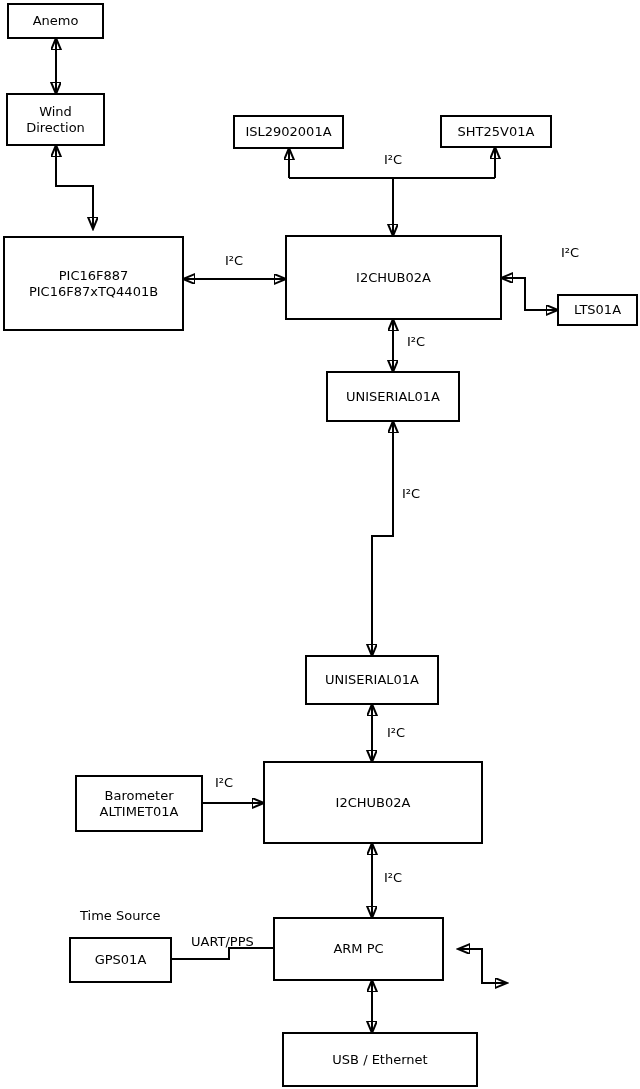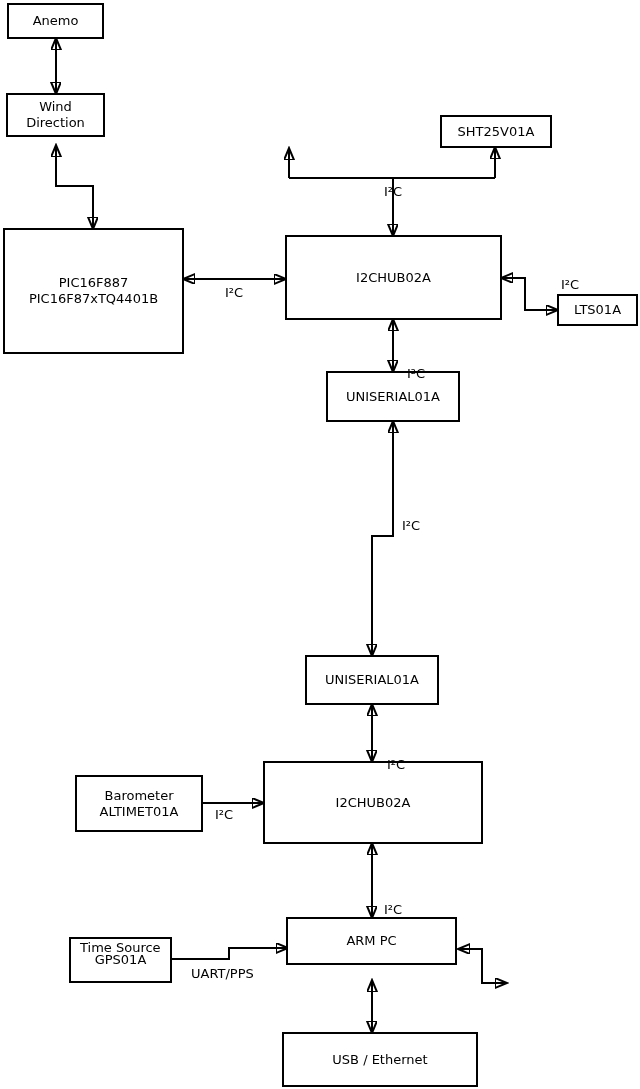--- a/index.html
+++ b/index.html
@@ -8,21 +8,21 @@
     font-family:"DejaVu Sans", sans-serif; color:#000; overflow:hidden;
   }
   .wires { position:absolute; left:0; top:0; width:640px; height:1089px; }
   .wires path { stroke:#000; stroke-width:2; fill:none; }
   .node {
     position:absolute; box-sizing:border-box; background:#ffffff;
     border:2px solid #000; display:flex; flex-direction:column;
     align-items:center; justify-content:center; text-align:center;
     font-size:13px; line-height:1.22; white-space:nowrap;
   }
-  .lbl { position:absolute; font-size:13px; white-space:nowrap;margin-top:32px; }
+  .lbl { position:absolute; font-size:13px; white-space:nowrap; }
 </style>
 </head>
 <body>
 
 <div class="canvas">
 
   <svg class="wires" viewBox="0 0 640 1089" xmlns="http://www.w3.org/2000/svg">
     <defs>
       <marker id="arr" markerUnits="userSpaceOnUse" markerWidth="14" markerHeight="12" refX="11" refY="5" orient="auto-start-reverse">
         <path d="M0,0 L12,5 L0,10 Z" fill="#000" stroke="none"></path>
@@ -43,30 +43,33 @@
     <path d="M372 844 V917" marker-start="url(#arr)" marker-end="url(#arr)"></path>
     <path d="M172 959 H229 V948 H287" marker-end="url(#arr)"></path>
     <path d="M459 949 H482 V983 H506" marker-start="url(#arr)" marker-end="url(#arr)"></path>
     <path d="M372 981 V1032" marker-start="url(#arr)" marker-end="url(#arr)"></path>
   </svg>
 
   <div class="node" style="left:7px; top:3px; width:97px; height:36px">
     <span>Anemo</span>
   </div>
 
-  <div class="node" style="left:6px; top:93px; width:99px; height:44px">
+  <div class="node" style="left:6px; top:93px; width:99px; height:53px">
     <span>Wind</span>
     <span>Direction</span>
   </div>
 
-  <div class="node" style="left:3px; top:228px; width:181px; height:126px">
+  <div class="node" style="left:3px; top:236px; width:181px; height:95px">
     <span>PIC16F887</span>
     <span>PIC16F87xTQ4401B</span>
   </div>
 
+  <div class="node" style="left:233px; top:115px; width:111px; height:34px">
+    <span>ISL2902001A</span>
+  </div>
 
   <div class="node" style="left:440px; top:115px; width:112px; height:33px">
     <span>SHT25V01A</span>
   </div>
 
   <div class="node" style="left:285px; top:235px; width:217px; height:85px">
     <span>I2CHUB02A</span>
   </div>
 
   <div class="node" style="left:557px; top:294px; width:81px; height:32px">
@@ -87,21 +90,21 @@
 
   <div class="node" style="left:75px; top:775px; width:128px; height:57px">
     <span>Barometer</span>
     <span>ALTIMET01A</span>
   </div>
 
   <div class="node" style="left:69px; top:937px; width:103px; height:46px">
     <span>GPS01A</span>
   </div>
 
-  <div class="node" style="left:286px; top:917px; width:171px; height:48px">
+  <div class="node" style="left:273px; top:917px; width:171px; height:64px">
     <span>ARM PC</span>
   </div>
 
 
   <div class="node" style="left:282px; top:1032px; width:196px; height:55px">
     <span>USB / Ethernet</span>
   </div>
 
   <div class="lbl" style="left:384px; top:152px">I²C</div>
   <div class="lbl" style="left:225px; top:253px">I²C</div>

